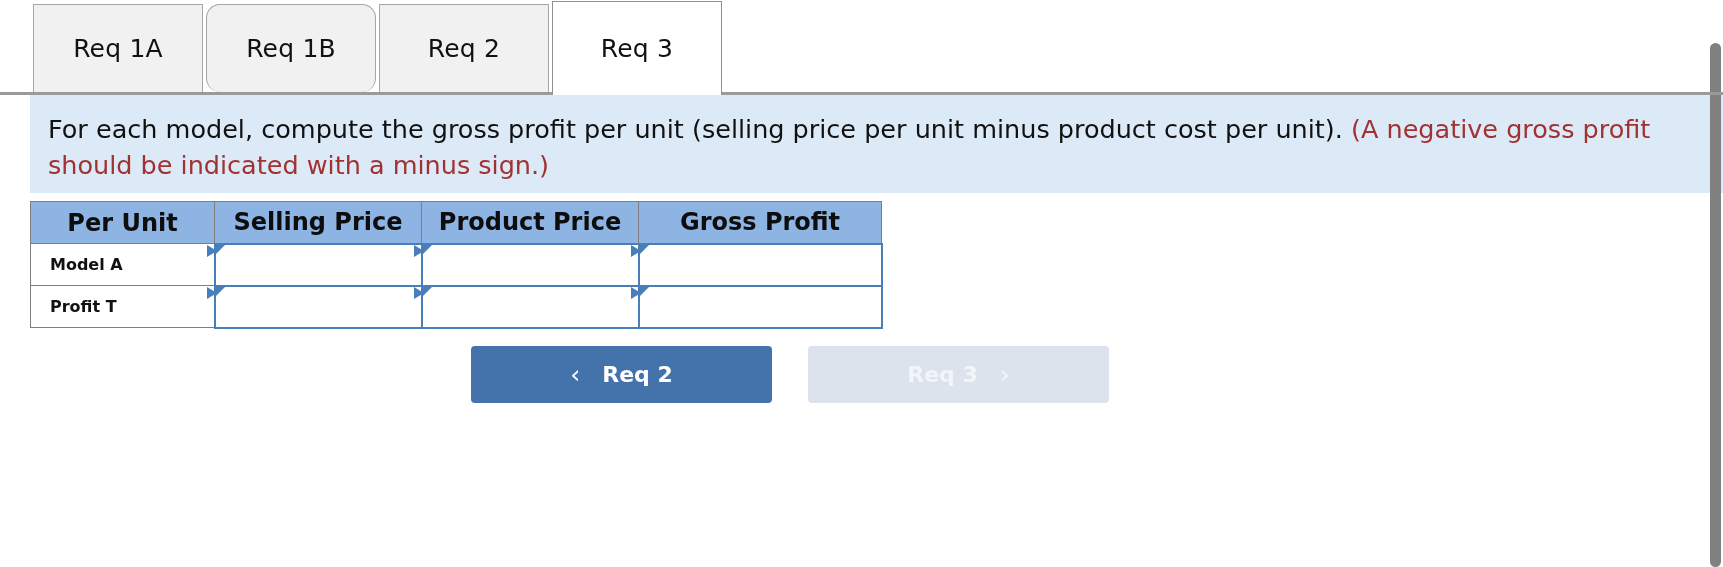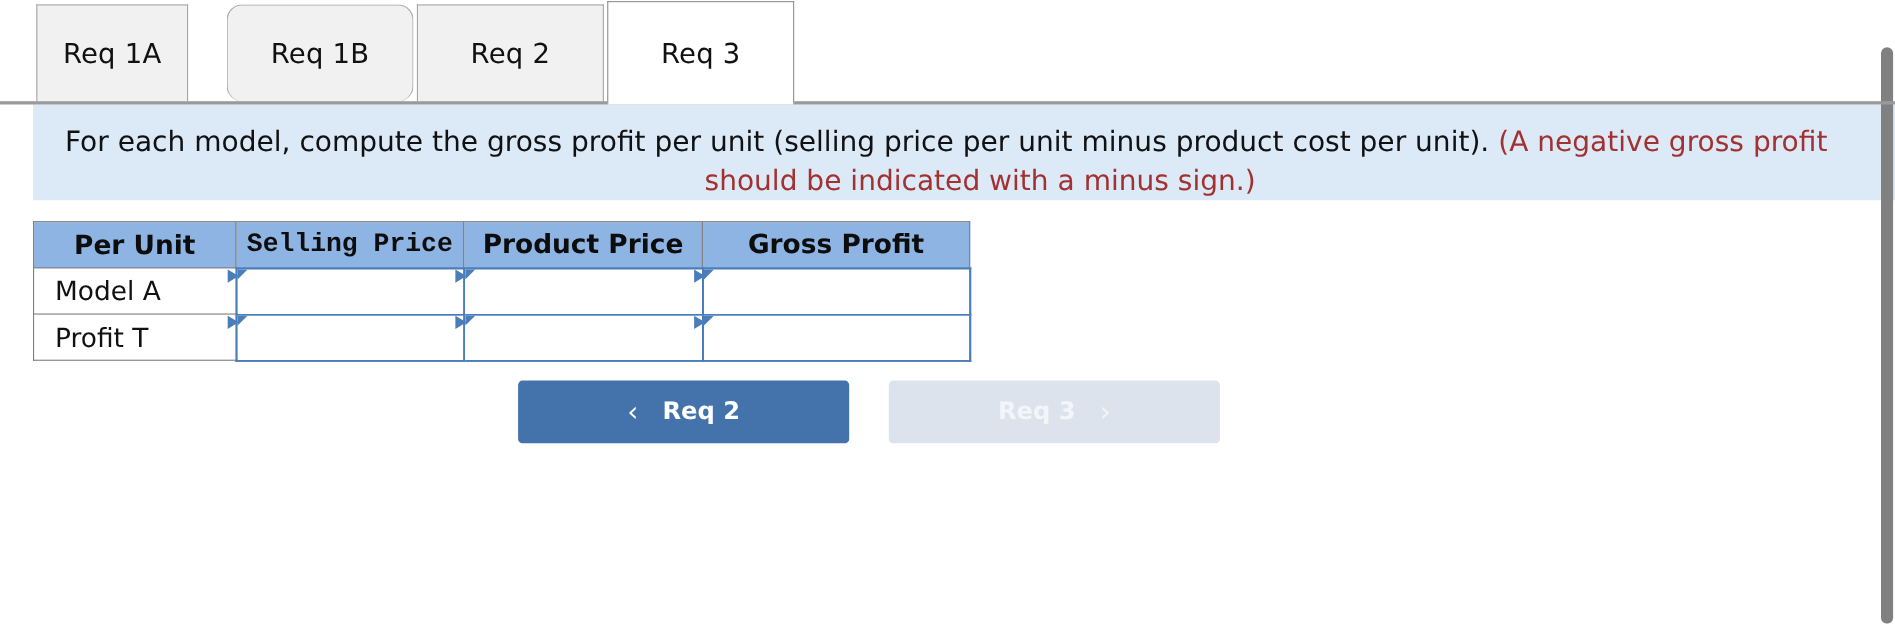--- a/index.html
+++ b/index.html
@@ -38,29 +38,29 @@
     width: 1723px; height: 3px; background: #9a9a9a;
     z-index: 2;
   }
   .tab-underline-gapfix {
     position: absolute; top: 92px; height: 3px; background: #ffffff; z-index: 3;
   }
 
   
   .instruction {
     position: absolute; left: 30px; top: 95px;
-    width: 1693px; height: 87px;
+    width: 1693px; height: 98px;
     background: #dce9f7;
-    padding: 16px 0 0 29px;
+    padding: 16px 0 0 18px;
     font-size: 25.5px; line-height: 36px;
     color: #111;
     white-space: nowrap;
     overflow: hidden;
   }
-  .instruction .line2 { white-space: nowrap; text-align: center; }
+  .instruction .line2 { white-space: nowrap; }
   .note { color: #a23232; }
 
   
   .tbl {
     position: absolute; left: 30px; top: 201px;
     border-collapse: collapse;
   }
   .tbl th, .tbl td {
     border: 1px solid #7f7f7f;
     padding: 0;
@@ -68,28 +68,28 @@
   }
   .tbl th {
     background: #8db4e2;
     color: #0d0d0d;
     font-size: 24px;
     font-weight: bold;
     text-align: center;
   }
   .tbl td.rowlabel {
     background: #ffffff;
-    font-size: 24px;
-    font-weight: normal;
+    font-size: 16px;
+    font-weight: bold;
     color: #111;
     text-align: left;
     padding-left: 19px;
   }
   .c-peru  { width: 184px; }
-  .c-sell  { width: 207px; font-family: Liberation Mono, monospace; }
+  .c-sell  { width: 207px; }
   .c-cost  { width: 217px; }
   .c-gross { width: 243px; }
 
   td.inputcell {
     position: relative;
     background: #ffffff;
     border: 2px solid #4a7ebb;
   }
   td.inputcell .tri {
     position: absolute; left: 0; top: 0;
@@ -148,21 +148,21 @@
   }
 </style>
 </head>
 <body>
 
 <div id="root">
 
   <div class="tabstrip">
     <div class="tab-underline"></div>
 
-    <div class="tab" id="tab0" style="left: 33px; width: 138px;">
+    <div class="tab" id="tab0" style="left: 33px; width: 170px;">
       <span>Req 1A</span>
     </div>
     <div class="tab" id="tab1" style="left: 206px; width: 170px; border-radius: 14px;">
       <span>Req 1B</span>
     </div>
     <div class="tab" id="tab2" style="left: 379px; width: 170px;">
       <span>Req 2</span>
     </div>
     <div class="tab active" id="tab3" style="left: 552px; width: 170px;">
       <span>Req 3</span>

